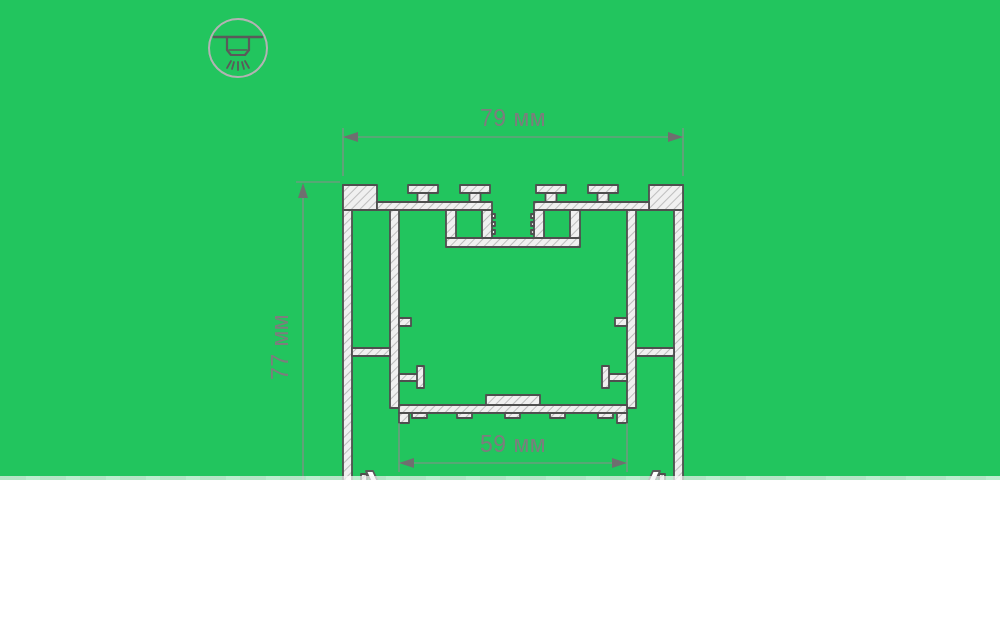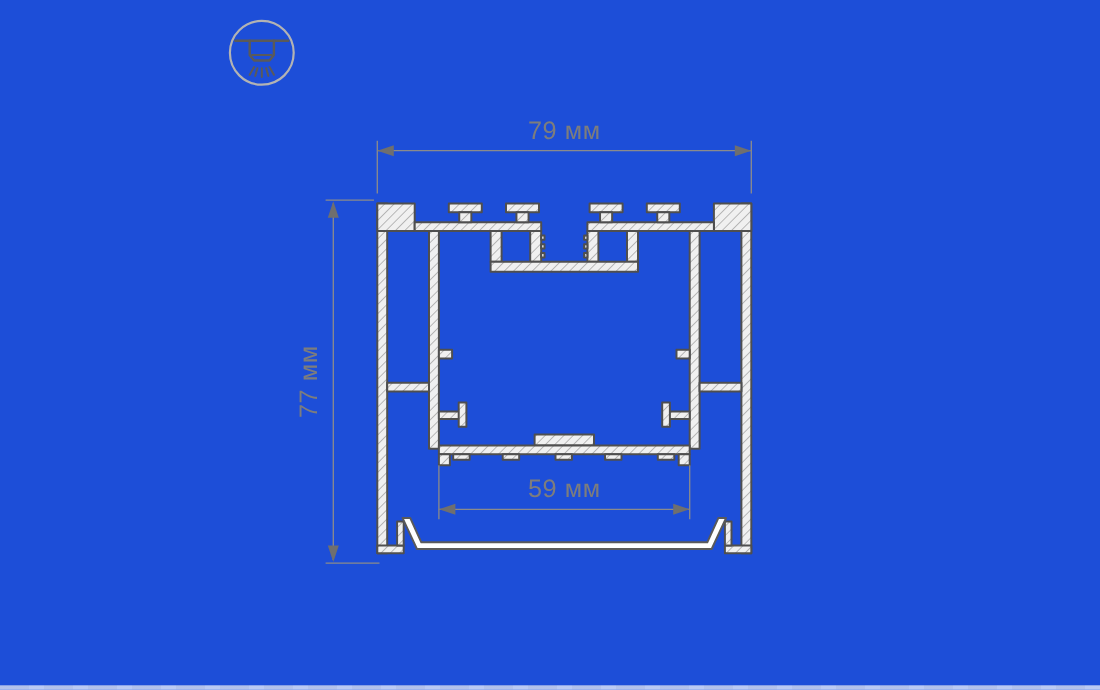--- a/index.html
+++ b/index.html
@@ -1,19 +1,19 @@
 <!DOCTYPE html>
 <html><head>
 <meta charset="utf-8">
 <style>
   html,body{margin:0;padding:0;background:#ffffff;}
   .canvas{
     position:relative;
-    width:1000px;height:627px;
-    background:#1d4ed8;
+    width:1000px;height:480px;
+    background:#22c55e;
     font-family:"Liberation Sans","DejaVu Sans",sans-serif;
     overflow:hidden;
   }
   svg{display:block;}
   .dim-text{
     font-family:"Liberation Sans","DejaVu Sans",sans-serif;
     font-size:23px;
     letter-spacing:0.5px;
   }
   .bottom-hint{

